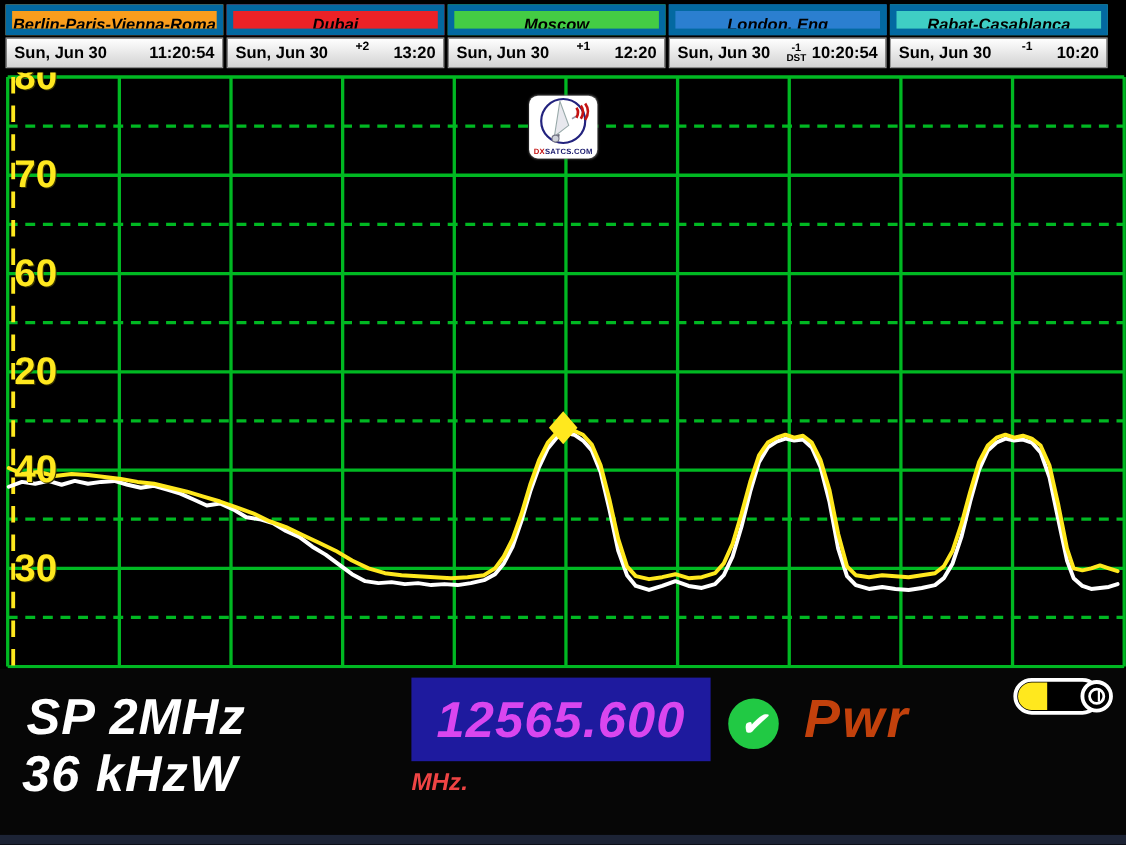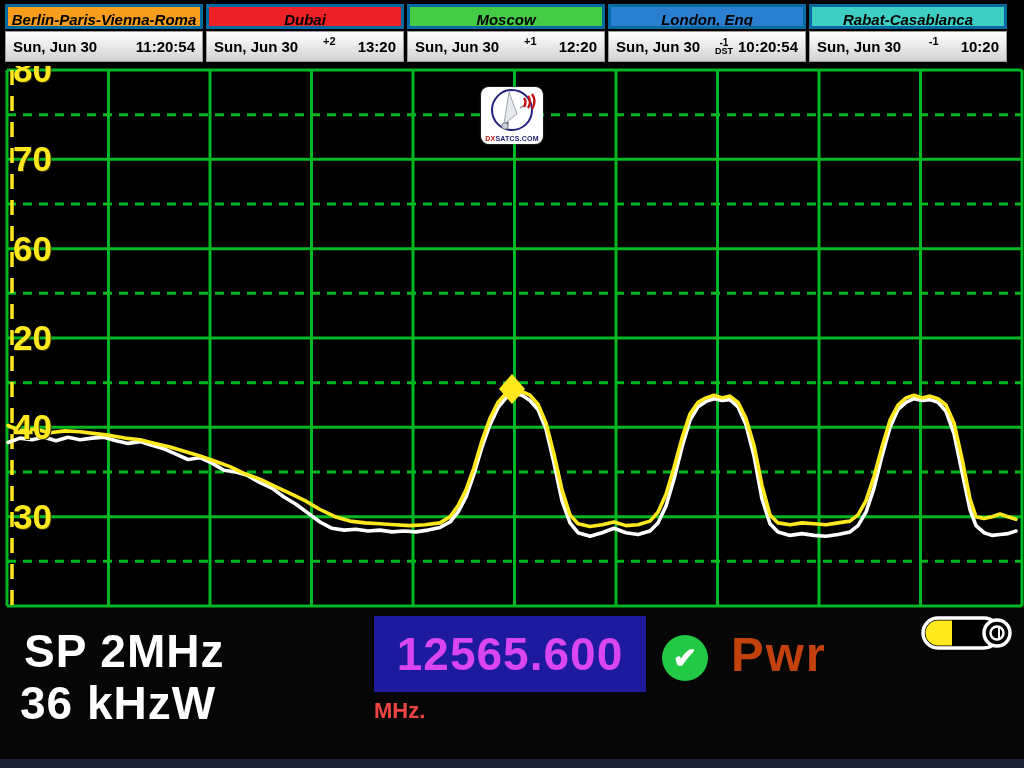--- a/index.html
+++ b/index.html
@@ -3,21 +3,21 @@
 <meta charset="utf-8">
 <style>
   html,body{margin:0;padding:0;background:#000;}
   #app{position:relative;width:1024px;height:768px;background:#000;overflow:hidden;
        font-family:"Liberation Sans",sans-serif;}
 
   
   .clock-bar{position:absolute;left:5px;top:4px;width:1002px;height:58px;display:flex;gap:3px;}
   .clock{flex:1;display:flex;flex-direction:column;gap:2px;min-width:0;}
   .clock-city{height:25px;line-height:25px;text-align:center;font-style:italic;font-weight:bold;
-              font-size:15px;color:#000;border:3px solid #0369a1;white-space:nowrap;overflow:hidden;}
+              font-size:15px;color:#000;border:6px solid #0369a1;white-space:nowrap;overflow:hidden;}
   .clock-time-row{height:27px;background:linear-gradient(#ffffff,#d2d2d2);border:1px solid #9a9a9a;
               display:flex;align-items:center;font-weight:bold;font-size:15px;color:#000;
               padding:4px 7px;white-space:nowrap;}
   .clock-date{flex:1;text-align:left;}
   .clock-offset{font-size:11px;font-weight:bold;position:relative;top:-6px;margin-right:22px;}
   .clock-dst{display:inline-flex;flex-direction:column;align-items:center;margin-right:5px;line-height:8px;}
   .clock-dst .up{font-size:10px;font-weight:bold;}
   .clock-dst .dn{font-size:9px;font-weight:bold;letter-spacing:0;}
   .clock-time{text-align:right;}
 
@@ -29,21 +29,21 @@
 
   
   .logo{position:absolute;left:481px;top:87px;width:62px;height:57px;background:#fff;border-radius:8px;
         box-shadow:0 0 2px #666;}
   .logo svg{position:absolute;left:3px;top:1px;}
   .logo-text{position:absolute;left:0;bottom:2px;width:100%;text-align:center;font-size:7px;
              font-weight:bold;letter-spacing:.2px;color:#1b1b6e;}
   .logo-text .dx{color:#c41212;}
 
   
-  .bottom{position:absolute;left:0;top:608px;width:1024px;height:152px;background:#060606;}
+  .bottom{position:absolute;left:0;top:608px;width:1024px;height:152px;background:#060606;font-style:italic;}
   .sp-label{position:absolute;left:24px;top:16px;font-size:46px;font-weight:bold;color:#fff;letter-spacing:1px;}
   .bw-label{position:absolute;left:20px;top:68px;font-size:46px;font-weight:bold;color:#fff;letter-spacing:1px;}
   .freq-box{position:absolute;left:374px;top:8px;width:272px;height:76px;background:#1e1a9e;
             display:flex;align-items:center;justify-content:center;
             font-size:46px;font-weight:bold;color:#d946ef;letter-spacing:1px;}
   .mhz-label{position:absolute;left:374px;top:90px;width:272px;text-align:left;
              font-size:22px;font-weight:bold;color:#ef4444;}
   .check{position:absolute;left:662px;top:27px;width:46px;height:46px;border-radius:50%;
          background:#21c944;display:flex;align-items:center;justify-content:center;
          color:#fff;font-size:29px;font-weight:bold;}

